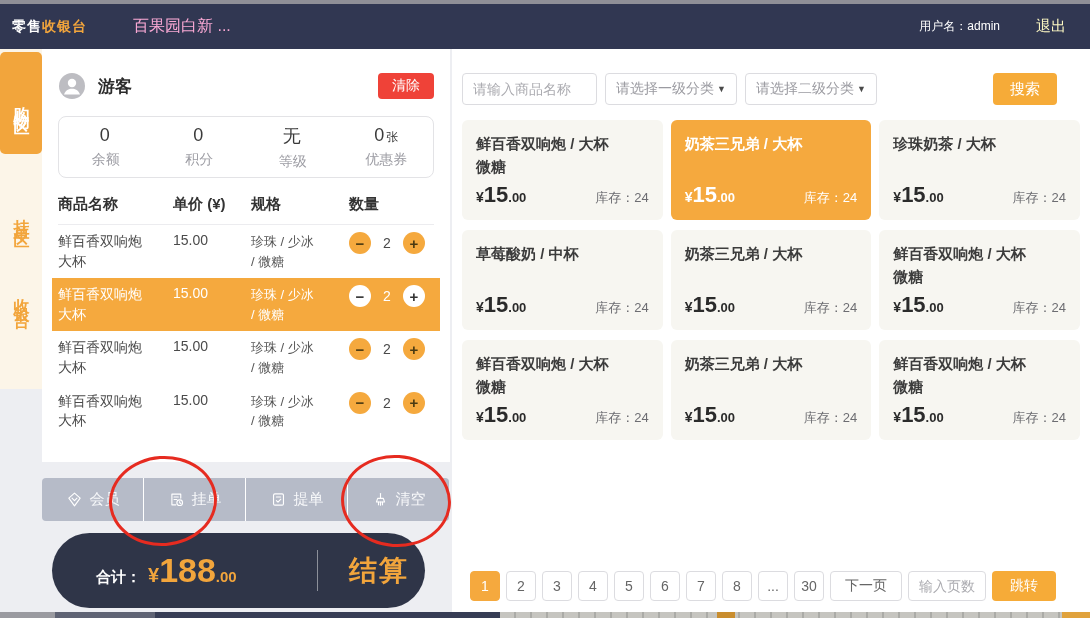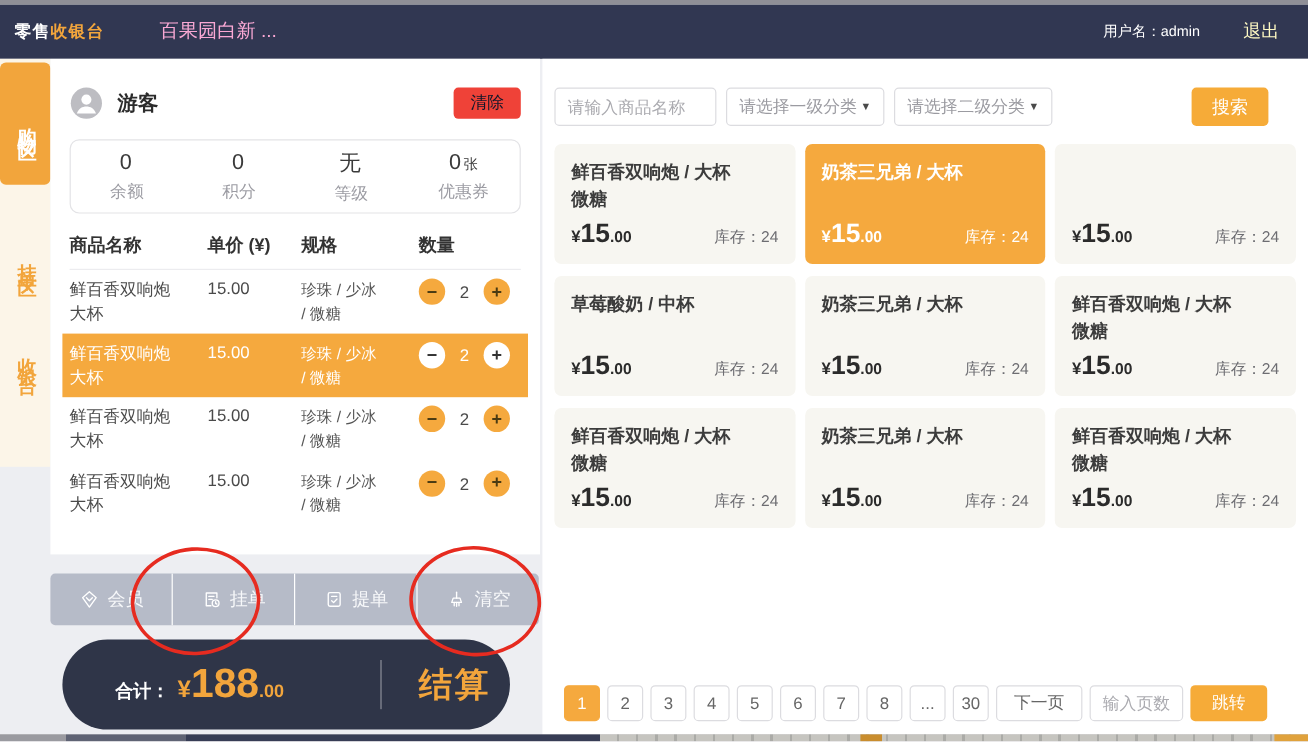--- a/index.html
+++ b/index.html
@@ -27,21 +27,21 @@
   .side-tab.active span{color:#fff;}
   #tab-shop{top:3px;height:102px;}
   #tab-hold{top:136px;height:62px;}
   #tab-cashier{top:216px;height:62px;}
 
   
   .cart-panel{left:42px;top:49px;width:408px;height:413px;background:#fff;padding:22px 16px 0;}
   .customer-row{display:flex;align-items:center;height:30px;}
   .avatar{width:28px;height:28px;flex:0 0 28px;}
   .customer-name{margin-left:12px;font-size:17px;font-weight:700;color:#2B2B2B;}
-  .clear-btn{margin-left:auto;background:#EF4238;color:#0f172a;font-size:14px;padding:4px 14px;
+  .clear-btn{margin-left:auto;background:#EF4238;color:#ffffff;font-size:14px;padding:4px 14px;
              border-radius:4px;border:none;cursor:pointer;}
   .stats-box{margin-top:15px;height:62px;border:1px solid #E3E3E6;border-radius:8px;
              display:flex;align-items:center;}
   .stat{flex:1;text-align:center;}
   .stat-value{font-size:18px;color:#3A3A3A;}
   .stat-unit{font-size:12px;color:#3A3A3A;margin-left:2px;}
   .stat-label{margin-top:5px;font-size:14px;color:#9C9CA3;}
   .cart-header{display:flex;margin-top:17px;padding-bottom:10px;border-bottom:1px solid #ECECEF;
                font-size:15px;font-weight:700;color:#333;}
   .c-name{width:115px;}
@@ -375,20 +375,24 @@
             <span class="p-cur">¥</span>
             <span class="p-int">15</span>
             <span class="p-dec">.00</span>
             <span class="stock">
               <span>库存：</span><span>24</span>
             </span>
           </div>
         </div>
 
         <div class="card">
+          <div class="card-name">
+            <div>珍珠奶茶 / 大杯</div>
+            <div></div>
+          </div>
           <div class="card-bottom">
             <span class="p-cur">¥</span>
             <span class="p-int">15</span>
             <span class="p-dec">.00</span>
             <span class="stock">
               <span>库存：</span><span>24</span>
             </span>
           </div>
         </div>
 

